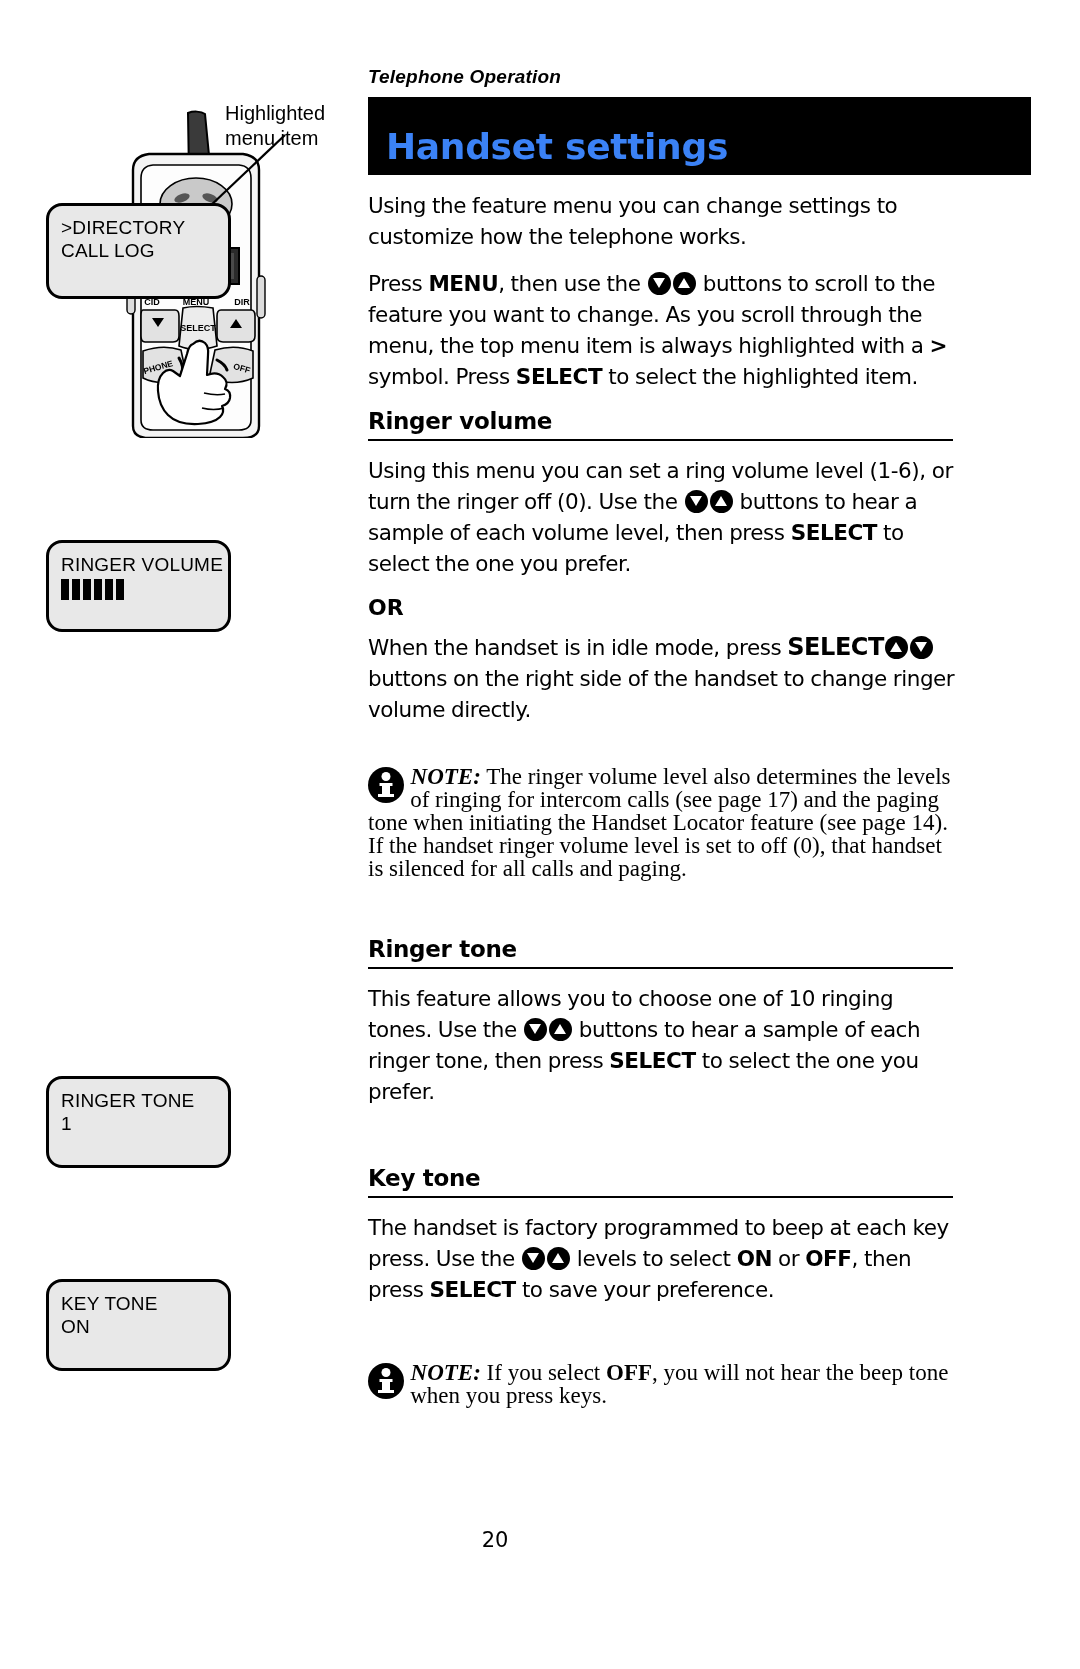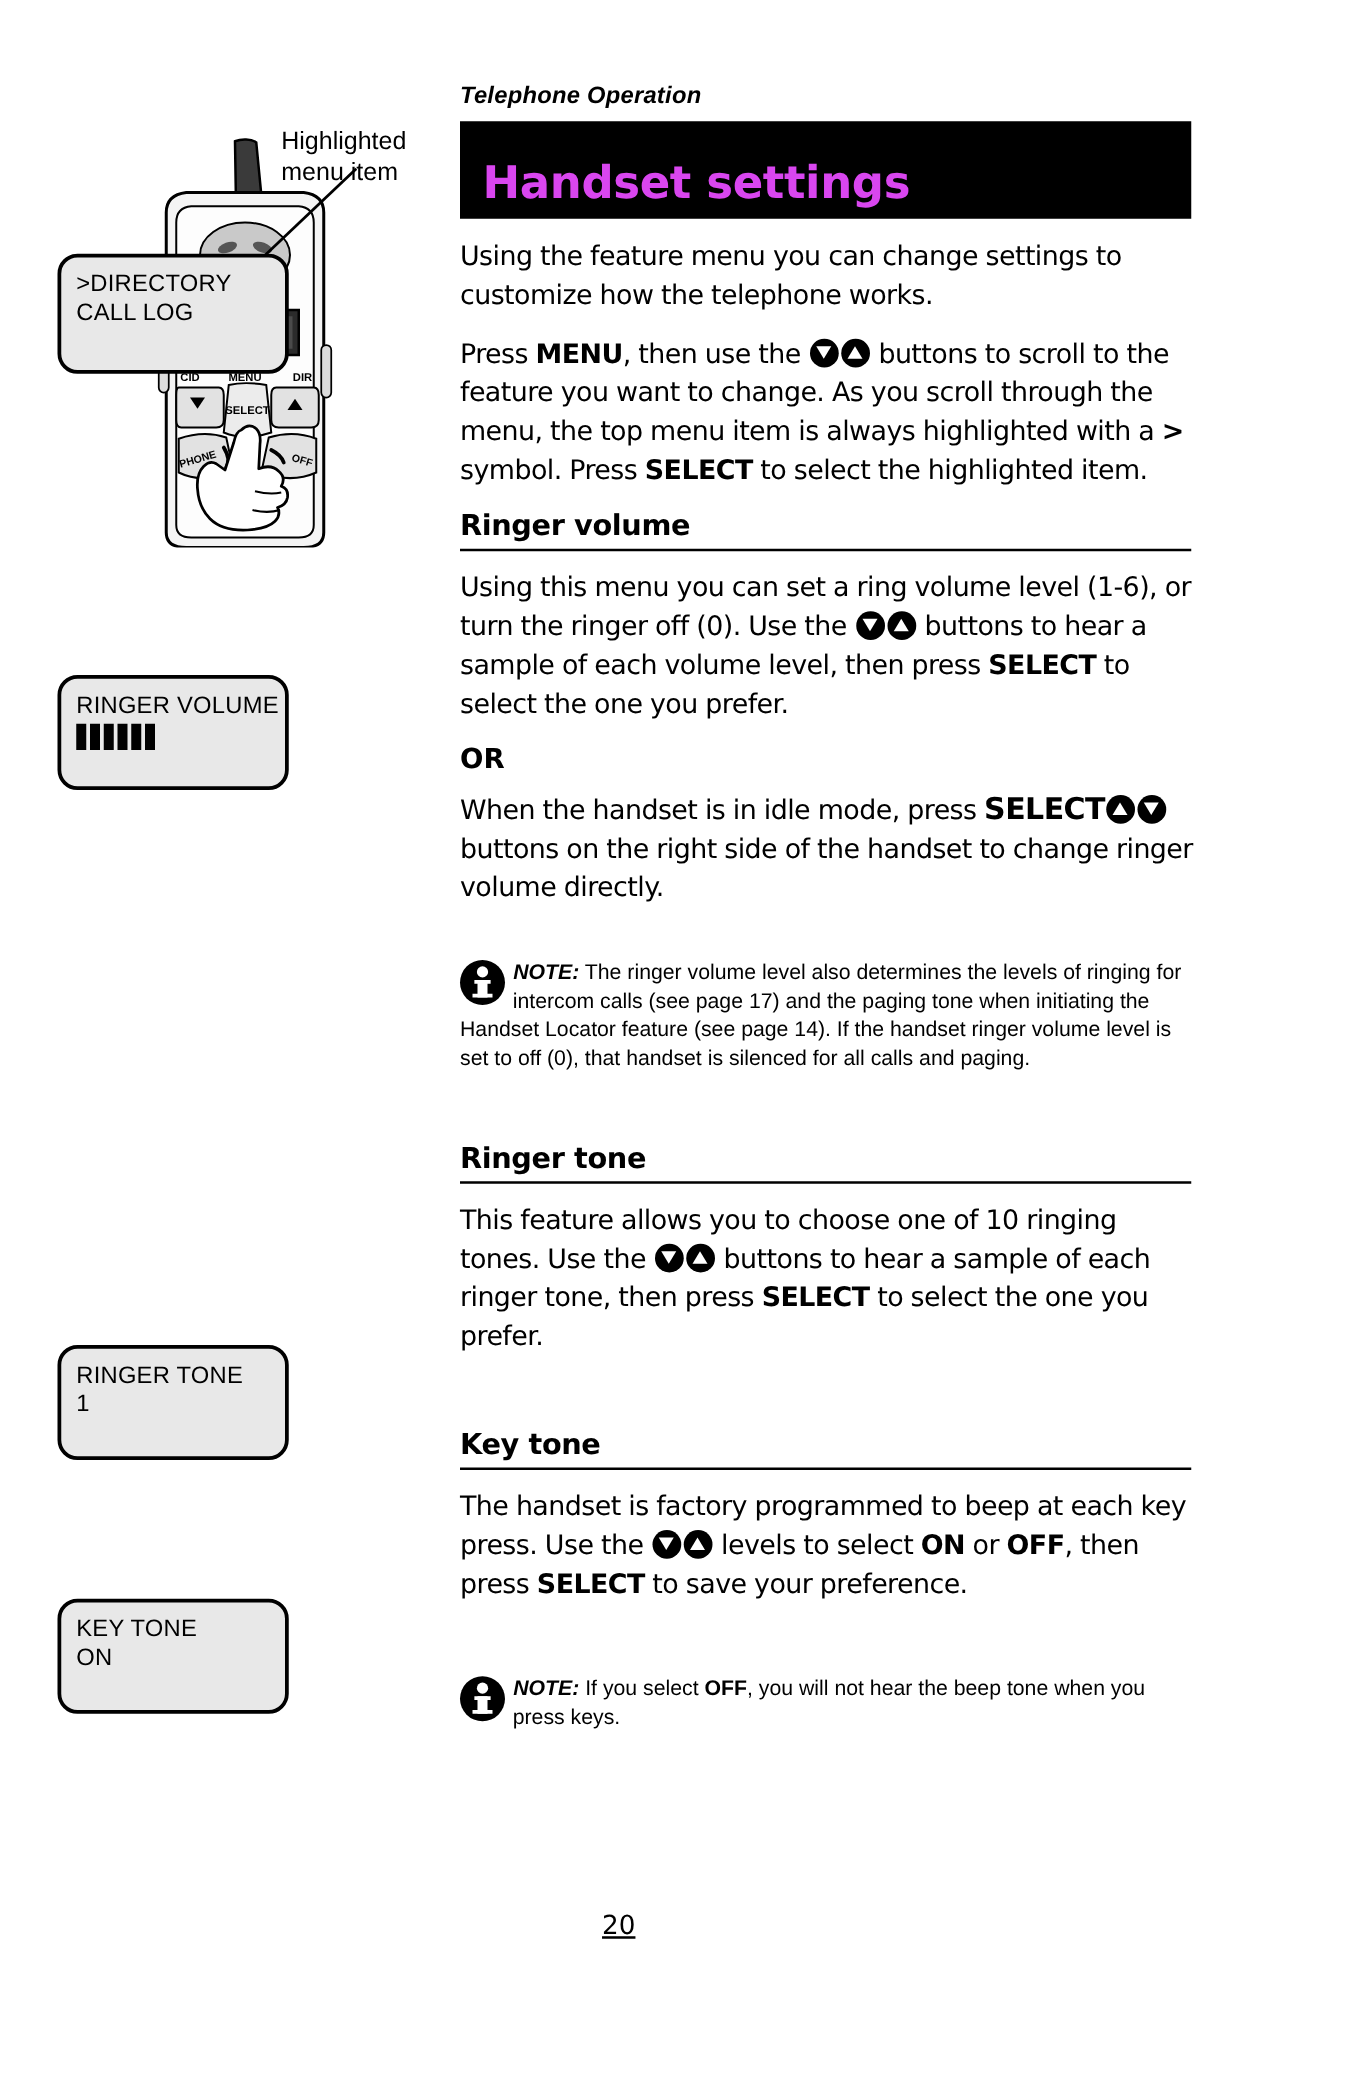--- a/index.html
+++ b/index.html
@@ -70,23 +70,23 @@
     font-family: "Liberation Sans", sans-serif;
     font-style: italic;
     font-weight: bold;
     font-size: 19px;
     letter-spacing: 0.2px;
   }
 
   .title-bar {
     position: absolute;
     left: 0; top: 97px;
-    width: 585px; height: 78px;
+    width: 663px; height: 78px;
     background: #000;
-    color: #d946ef;
+    color: #3b82f6;
     display: flex;
     align-items: flex-end;
   }
   .title-bar h1 {
     margin: 0 0 8px 18px;
     font-family: "DejaVu Sans", sans-serif;
     font-weight: bold;
     font-size: 36px;
     letter-spacing: -0.3px;
     line-height: 40px;
@@ -147,22 +147,22 @@
   .keybtn.up::after {
     top: 6px;
     border-left: 6.5px solid transparent;
     border-right: 6.5px solid transparent;
     border-bottom: 10px solid #fff;
   }
 
   
   .note-block {
     position: relative;
-    font-family: Liberation Sans, sans-serif;
-    font-size: 17px;
+    font-family: Liberation Serif, serif;
+    font-size: 23px;
     line-height: 23px;
     width: 590px;
   }
   .note-icon {
     float: left;
     width: 36px; height: 36px;
     border-radius: 50%;
     background: #000;
     margin: 2px 8px 0 0;
     position: relative;
@@ -203,21 +203,20 @@
     font-style: italic;
   }
 
   .page-number {
     position: absolute;
     left: 0; right: 0;
     top: 1528px;
     text-align: center;
     font-family: "DejaVu Sans", sans-serif;
     font-size: 21px;
-    text-decoration: underline;
   }
   .page-number span { margin-left: -90px; }
 </style>
 </head>
 <body>
 
 <div class="page">
 
   <div class="left-col">
 

